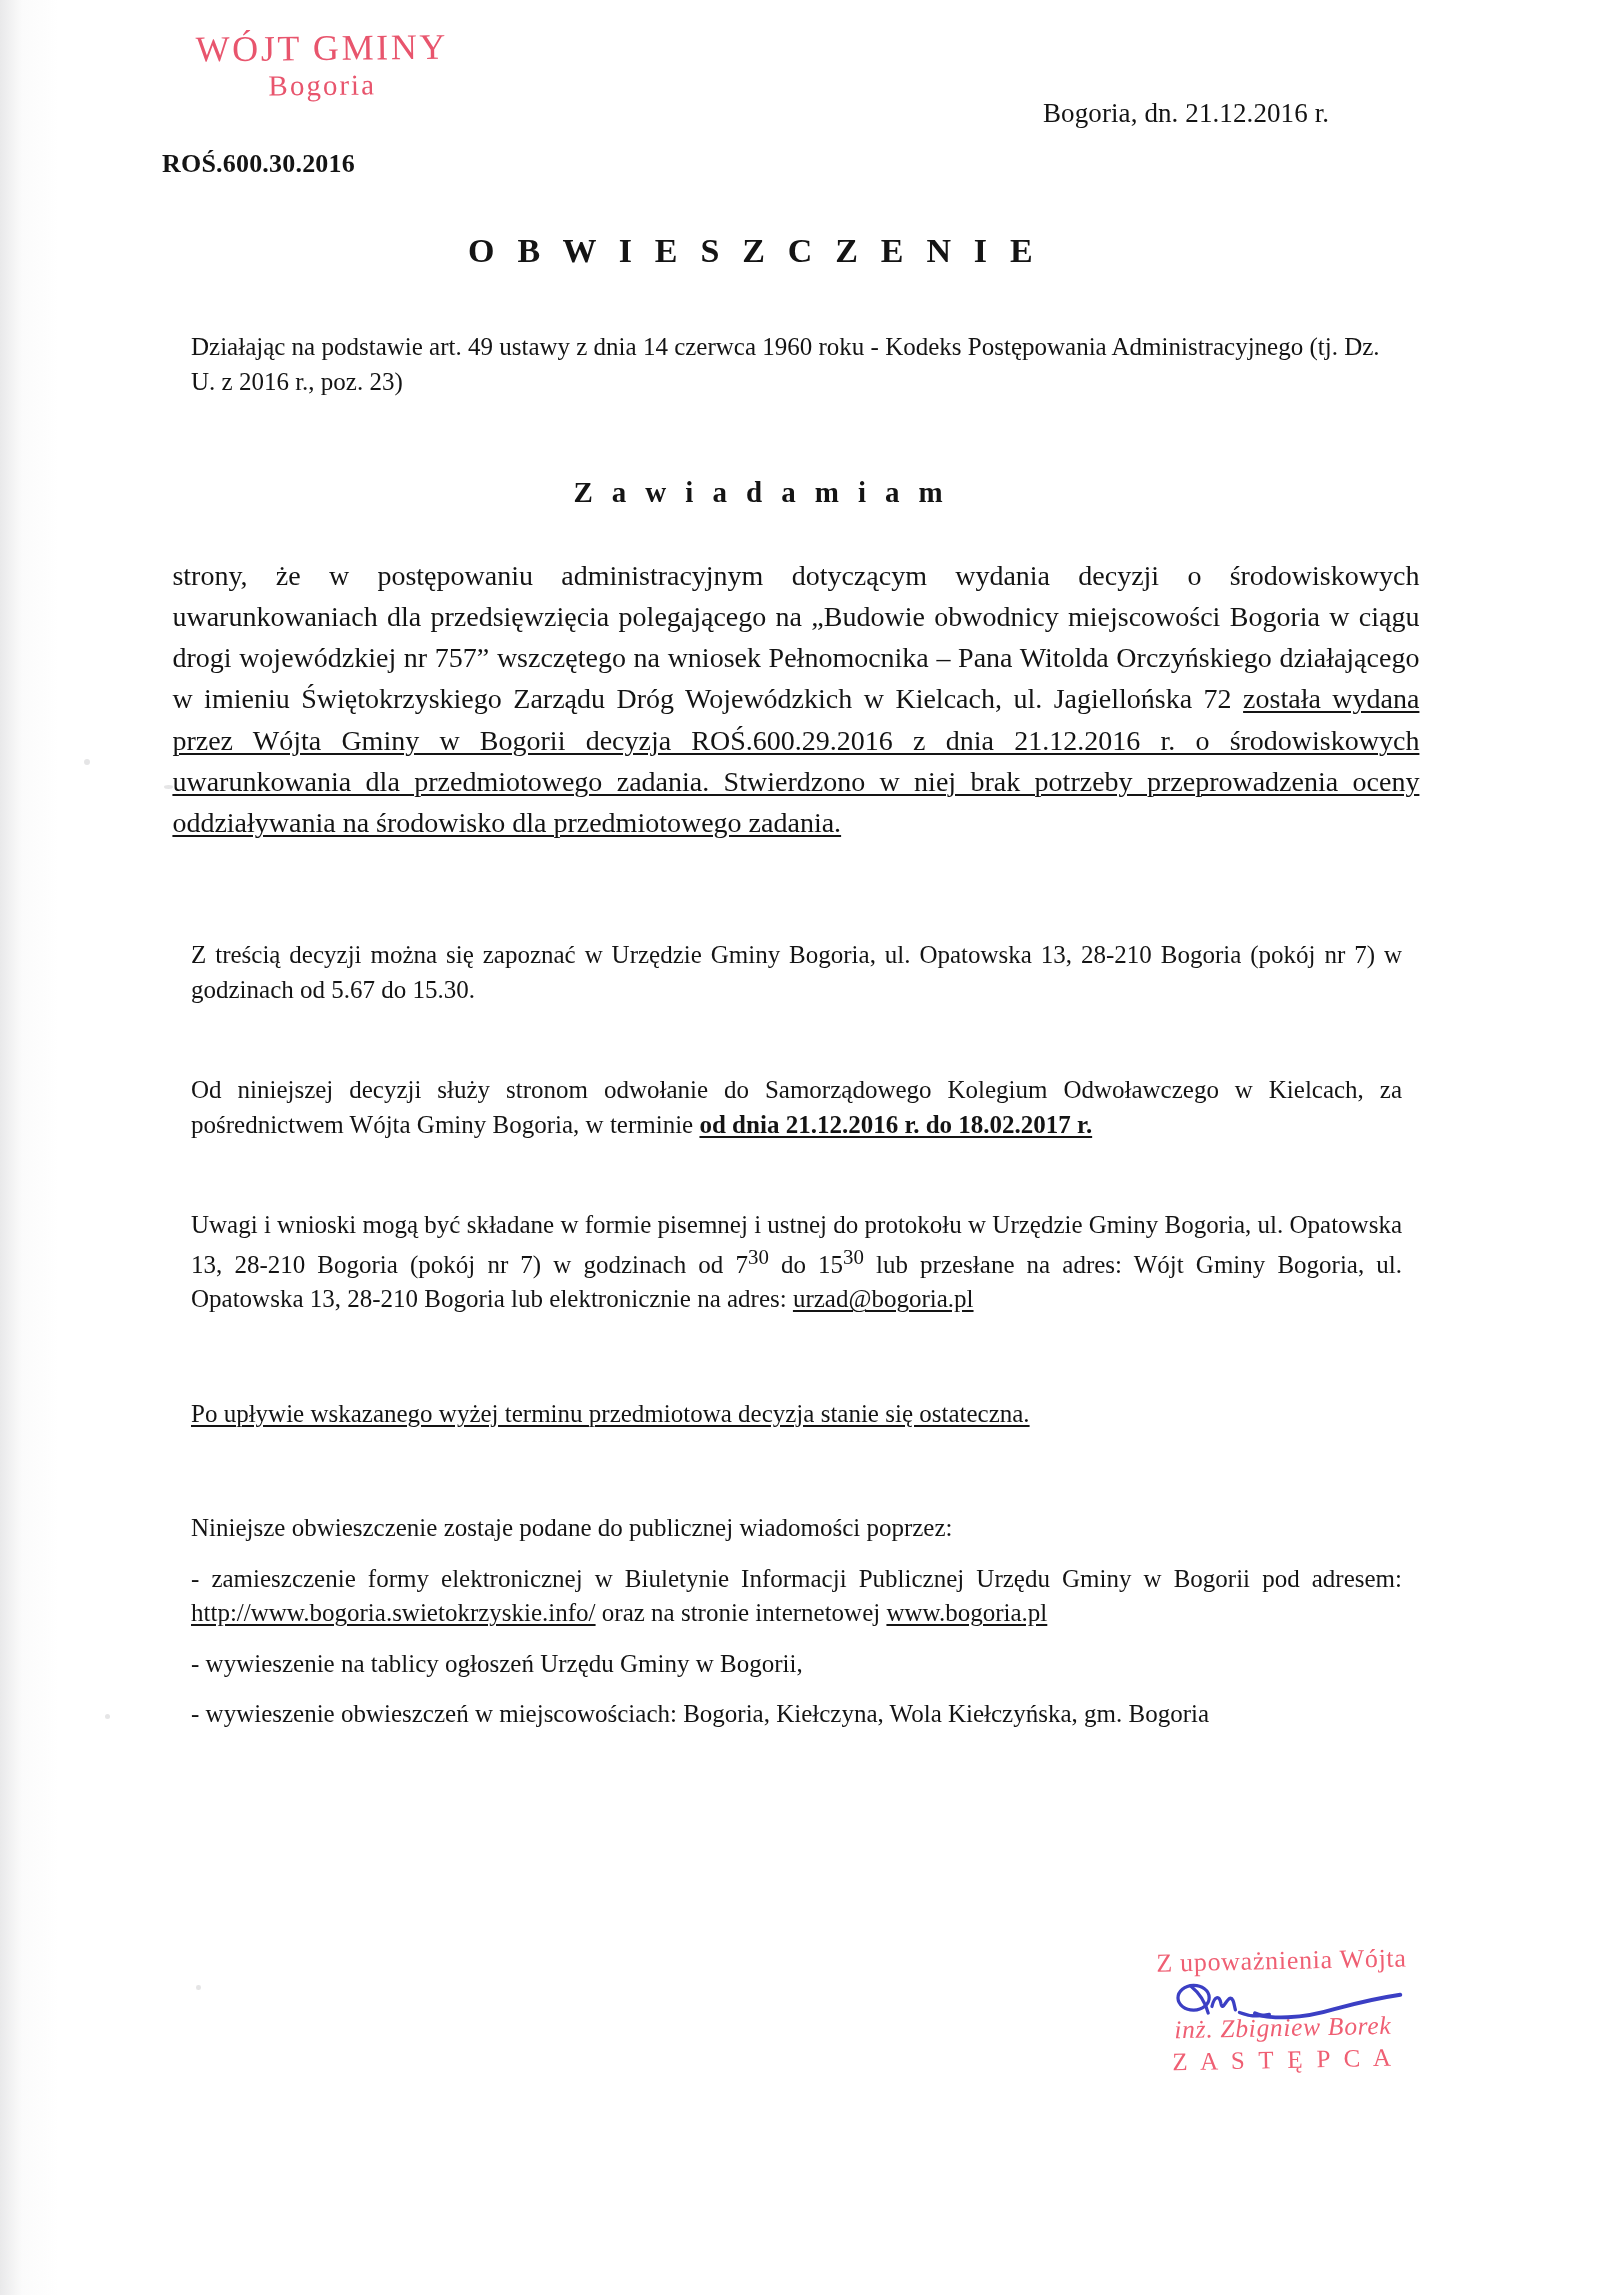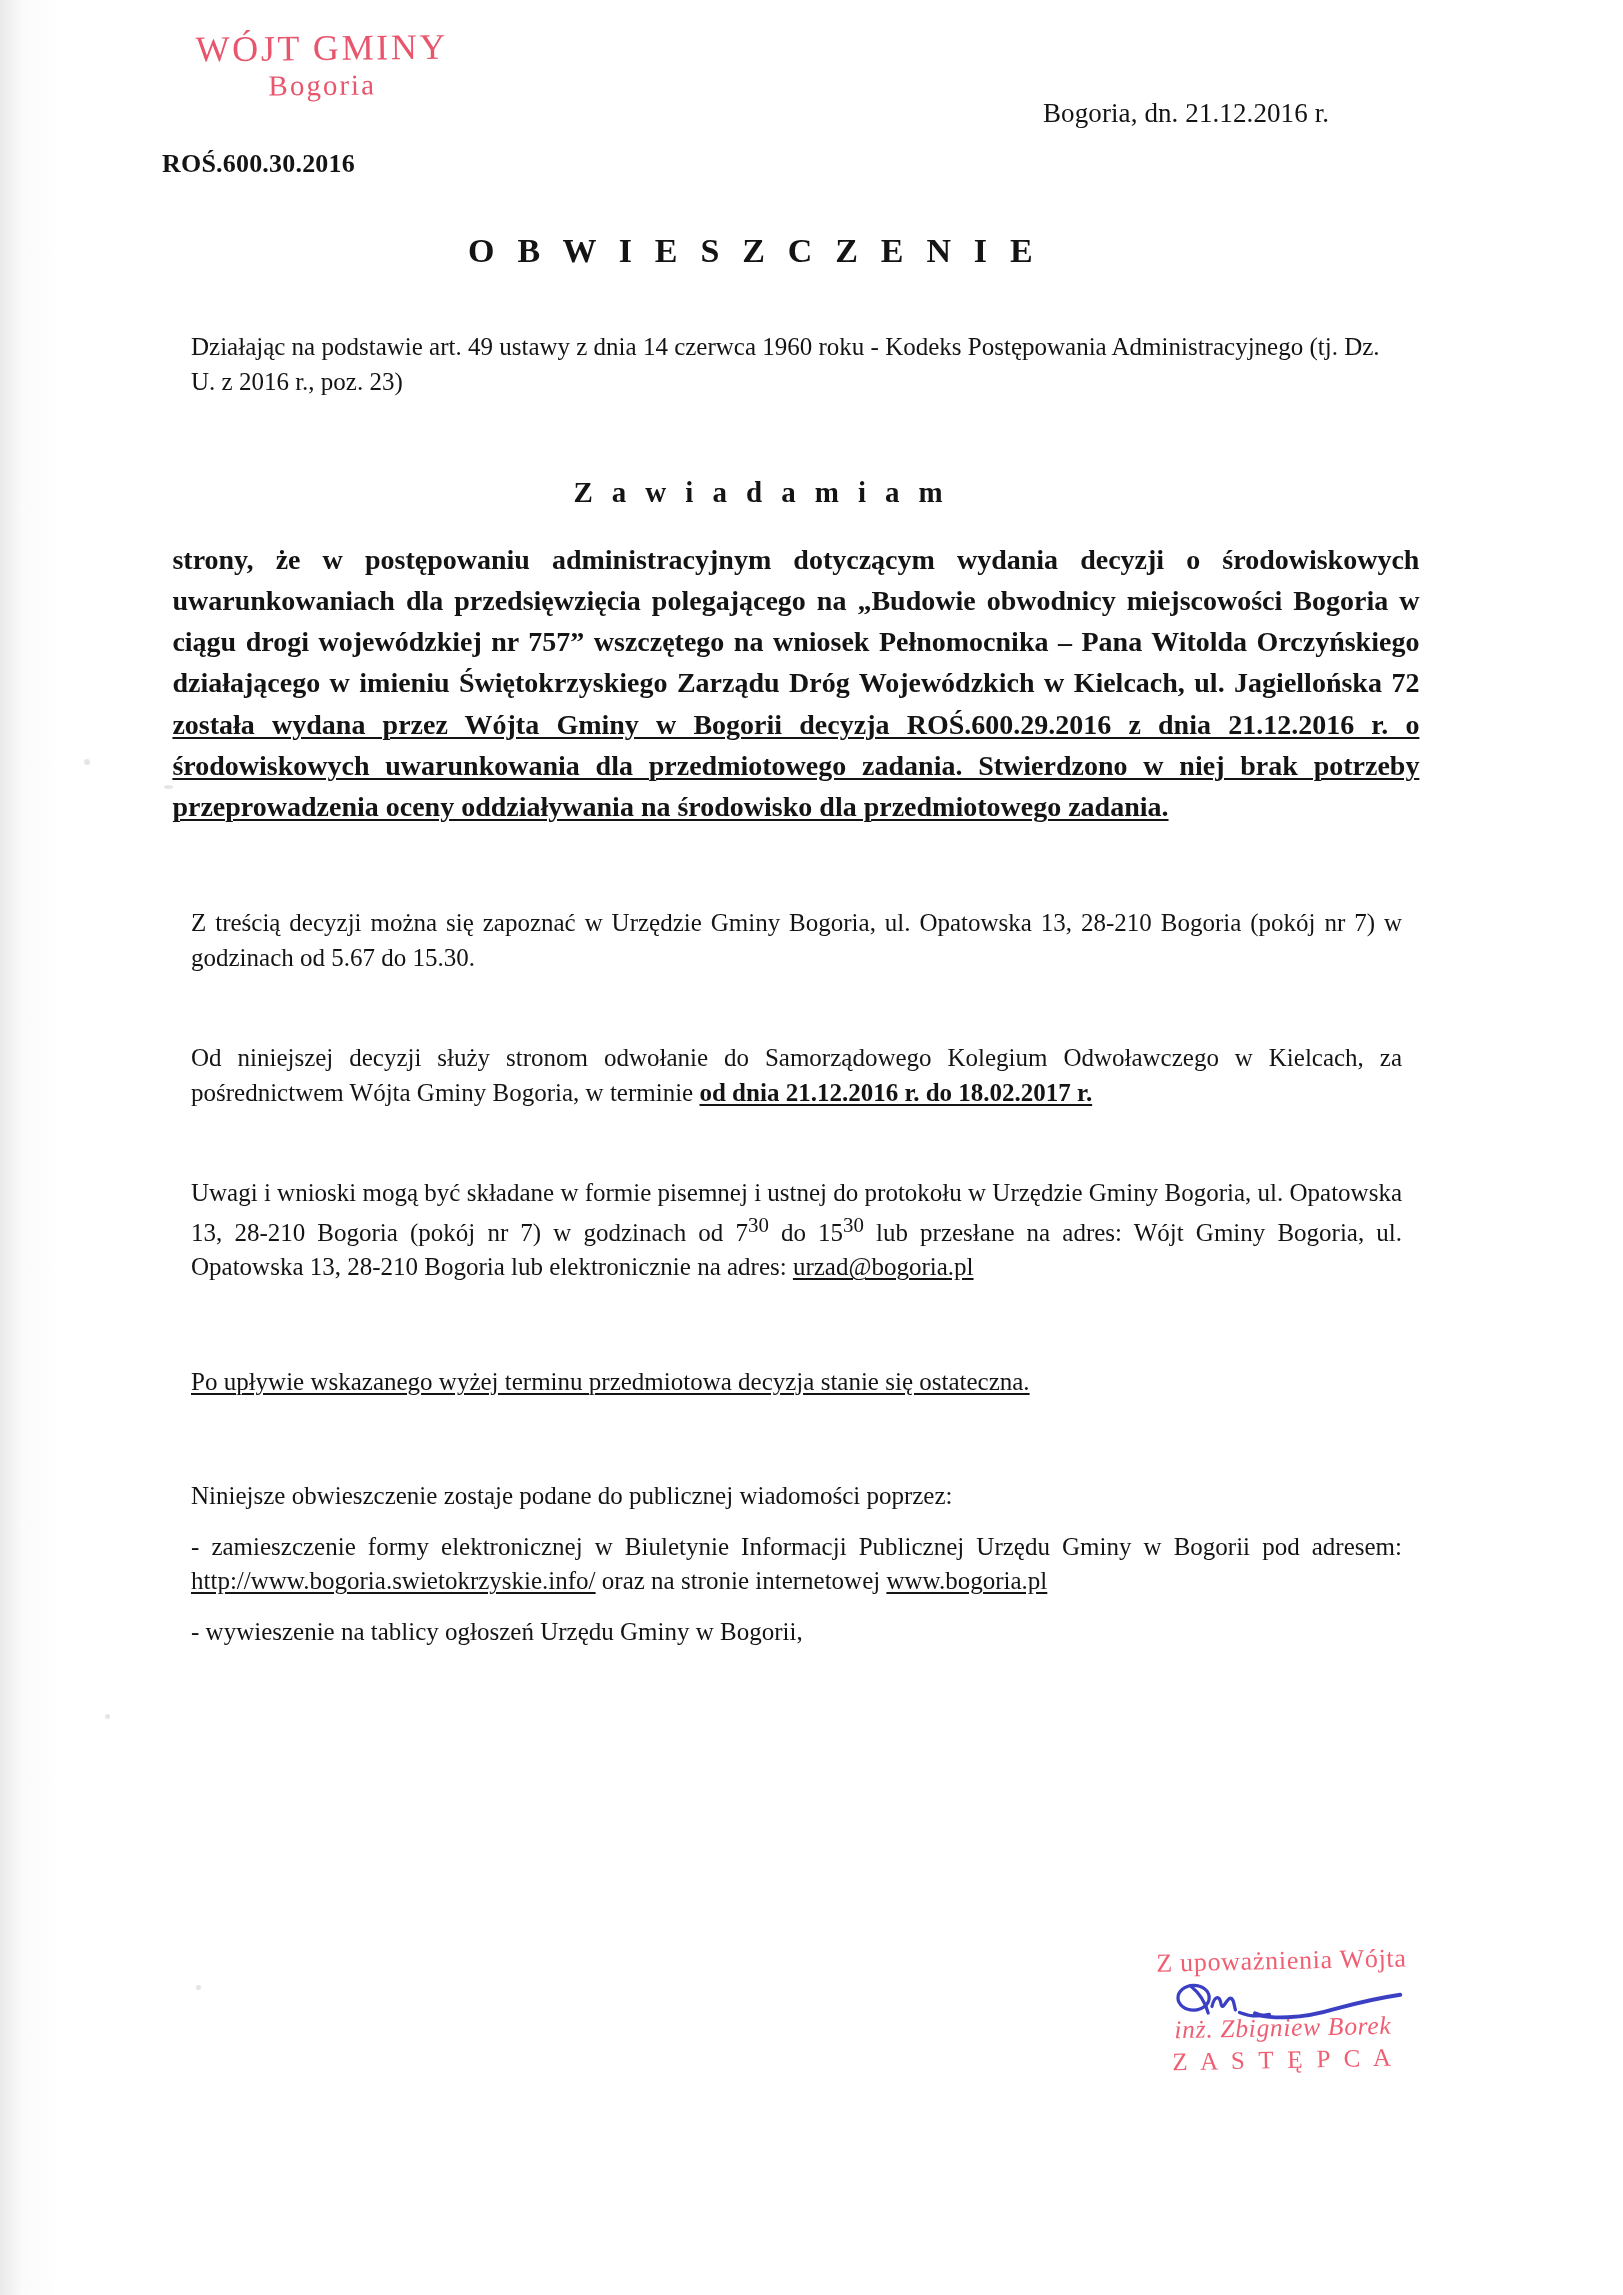--- a/index.html
+++ b/index.html
@@ -102,25 +102,25 @@
     font-size: 29px;
     font-weight: bold;
     letter-spacing: 5.9px;
     text-align: center;
     padding-left: 79px;
     padding-right: 150px;
     margin: 13px;
   }
 
   .bold-block {
-    margin: 0;
+    margin: 16px;
     margin-left: -2.6px;
     width: 1247px;
     font-size: 28px;
-    font-weight: bold;
+    font-weight: normal;
     line-height: 1.47;
     text-align: justify;
     text-align-last: left;
   }
   .bold-block u {
     text-decoration: underline;
     text-underline-offset: 3.3px;
     text-decoration-thickness: 2px;
   }
 
@@ -220,20 +220,21 @@
     <p class="para"><u class="ul">Po upływie wskazanego wyżej terminu przedmiotowa decyzja stanie się ostateczna.</u></p>
 
     <div class="gap-lg"></div>
 
     <p class="para">Niniejsze obwieszczenie zostaje podane do publicznej wiadomości poprzez:</p>
 
     <p class="para just"><span>- zamieszczenie formy elektronicznej w Biuletynie Informacji Publicznej Urzędu Gminy w Bogorii pod adresem: </span><u class="ul">http://www.bogoria.swietokrzyskie.info/</u><span> oraz na stronie internetowej </span><u class="ul">www.bogoria.pl</u></p>
 
     <p class="para">- wywieszenie na tablicy ogłoszeń Urzędu Gminy w Bogorii,</p>
 
+    <p class="para just">- wywieszenie obwieszczeń w miejscowościach: Bogoria, Kiełczyna, Wola Kiełczyńska, gm. Bogoria</p>
 
   </div>
 
   <div class="sig">
     <div class="l-auth">Z upoważnienia Wójta</div>
     <svg class="ink" viewBox="0 0 370 80">
       <g fill="none" stroke="#3b3fc4" stroke-linecap="round" stroke-linejoin="round">
         <ellipse cx="34" cy="26" rx="24" ry="19" stroke-width="5"></ellipse>
         <path d="M30 8 C44 20, 52 34, 56 50" stroke-width="5"></path>
         <path d="M62 40 C66 24, 74 22, 76 36 C78 48, 84 30, 90 28 C96 27, 96 40, 98 46" stroke-width="5"></path>

